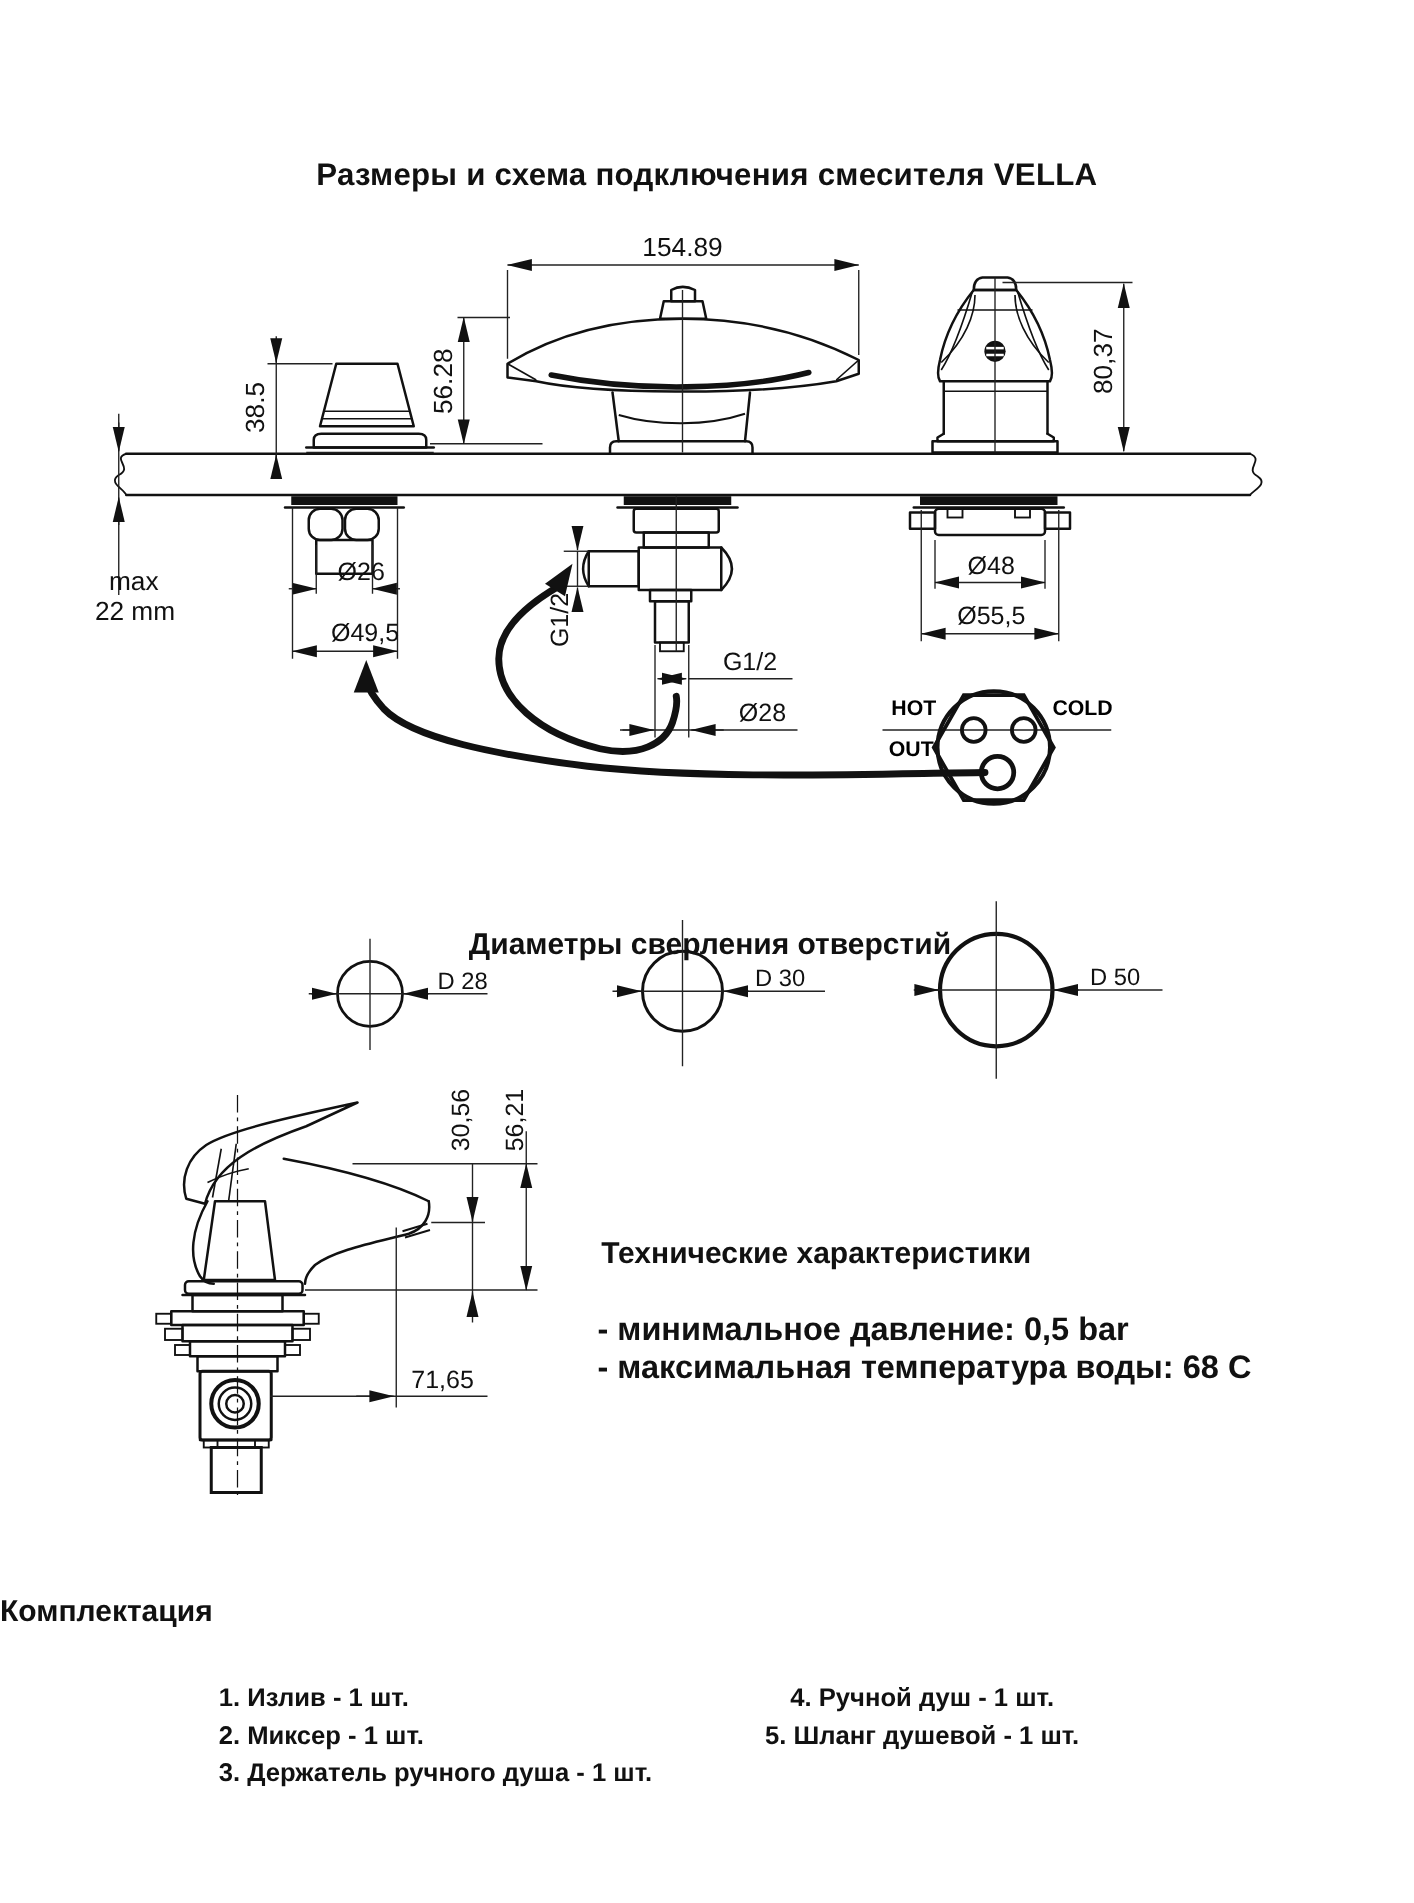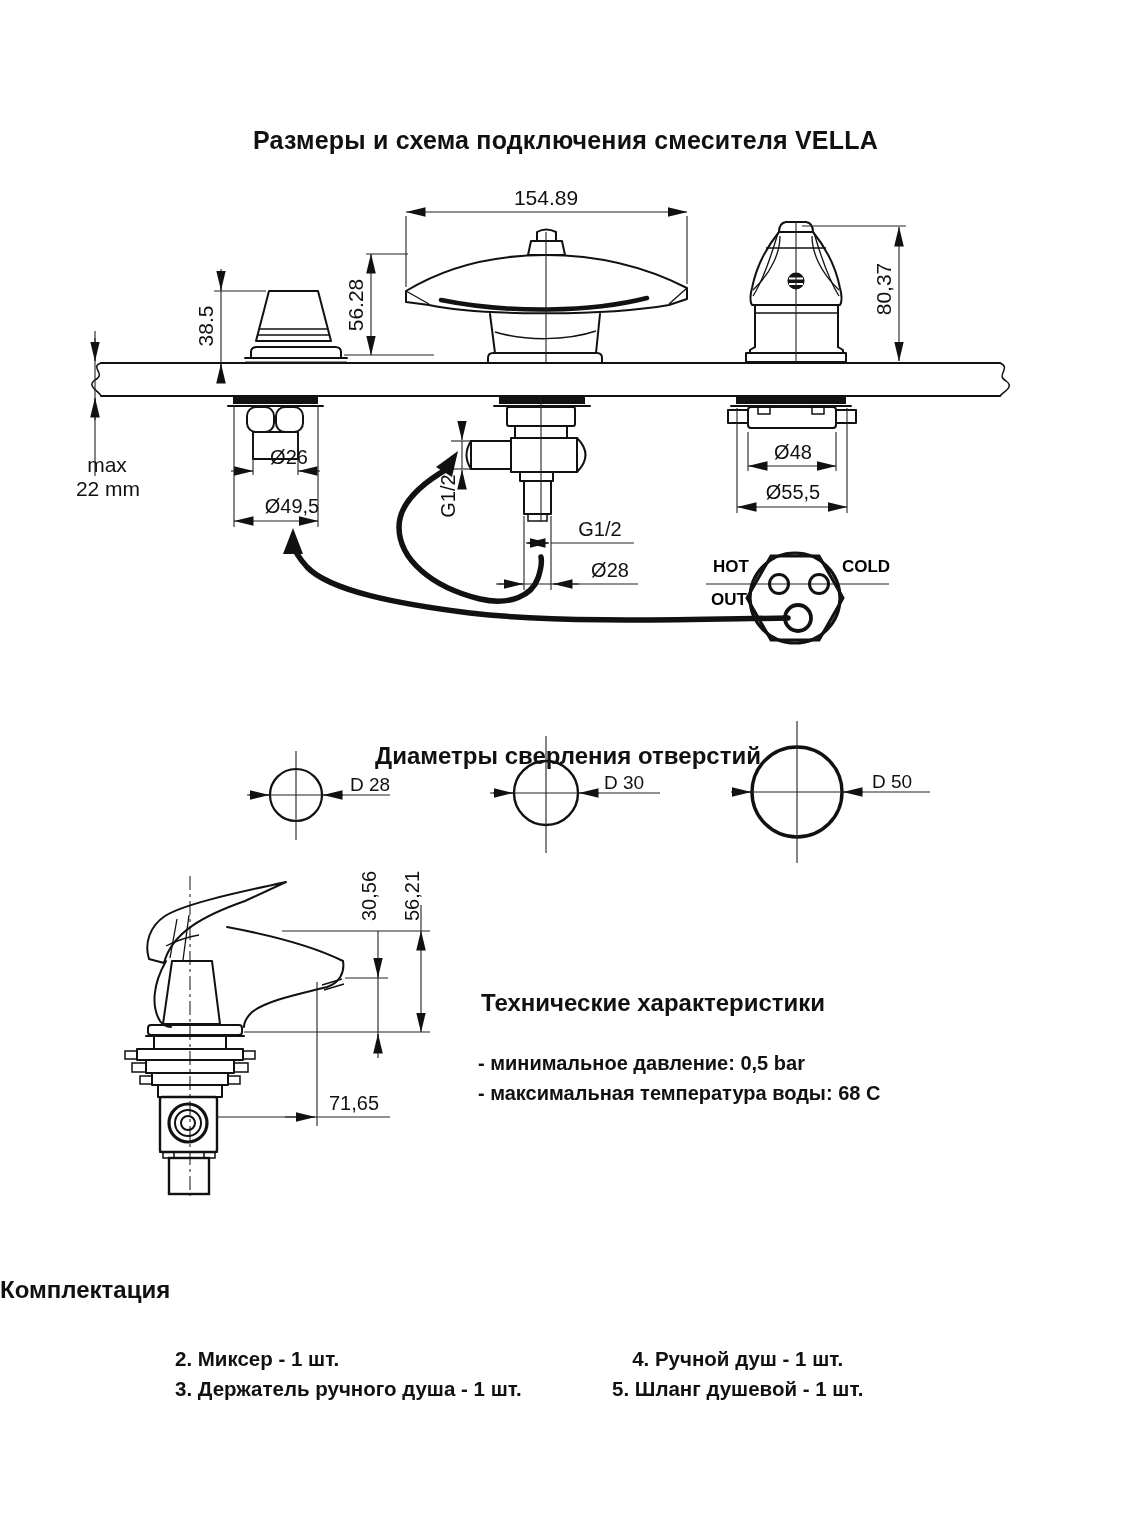--- a/index.html
+++ b/index.html
@@ -4,21 +4,21 @@
 <style>
   html,body{margin:0;padding:0;background:#fff;}
   body{width:1131px;height:1522px;position:relative;overflow:hidden;
        font-family:"Liberation Sans",sans-serif;color:#111;}
   .abs{position:absolute;margin-top:40px;}
   .page-title{top:86px;left:0;width:1131px;text-align:center;
               font-size:25px;font-weight:bold;letter-spacing:.2px;}
   .section-heading{font-size:24px;font-weight:bold;}
   .drill-heading{top:702px;left:0;width:1080px;text-align:center;padding-left:28px;}
   .specs-heading{top:949px;left:481px;}
-  .specs-list{top:1008px;left:478px;font-size:20px;font-weight:bold;line-height:30px;}
+  .specs-list{top:1008px;left:478px;font-size:26px;font-weight:bold;line-height:30px;}
   .pkg-heading{top:1236px;left:0;width:1106px;}
   .pkg-col{top:1304px;font-size:20.5px;font-weight:bold;line-height:30px;}
   .pkg-col1{left:175px;}
   .pkg-col2{left:612px;text-align:center;}
   svg{position:absolute;top:0;left:0;}
   
   .ol{stroke:#111;stroke-width:2;fill:none;stroke-linecap:round;stroke-linejoin:round;}
   .ol15{stroke:#111;stroke-width:1.5;fill:none;}
   .ol13{stroke:#111;stroke-width:1.3;fill:none;}
   .dl{stroke:#222;stroke-width:1.1;fill:none;}
@@ -339,20 +339,21 @@
 <div class="abs section-heading specs-heading">Технические характеристики</div>
 
 <div class="abs specs-list">
   <div>- минимальное давление: 0,5 bar</div>
   <div>- максимальная температура воды: 68 C</div>
 </div>
 
 <div class="abs section-heading pkg-heading">Комплектация</div>
 
 <div class="abs pkg-col pkg-col1">
+  <div>1. Излив - 1 шт.</div>
   <div>2. Миксер - 1 шт.</div>
   <div>3. Держатель ручного душа - 1 шт.</div>
 </div>
 
 <div class="abs pkg-col pkg-col2">
   <div>4. Ручной душ - 1 шт.</div>
   <div>5. Шланг душевой - 1 шт.</div>
 </div>
 
 </body></html>

